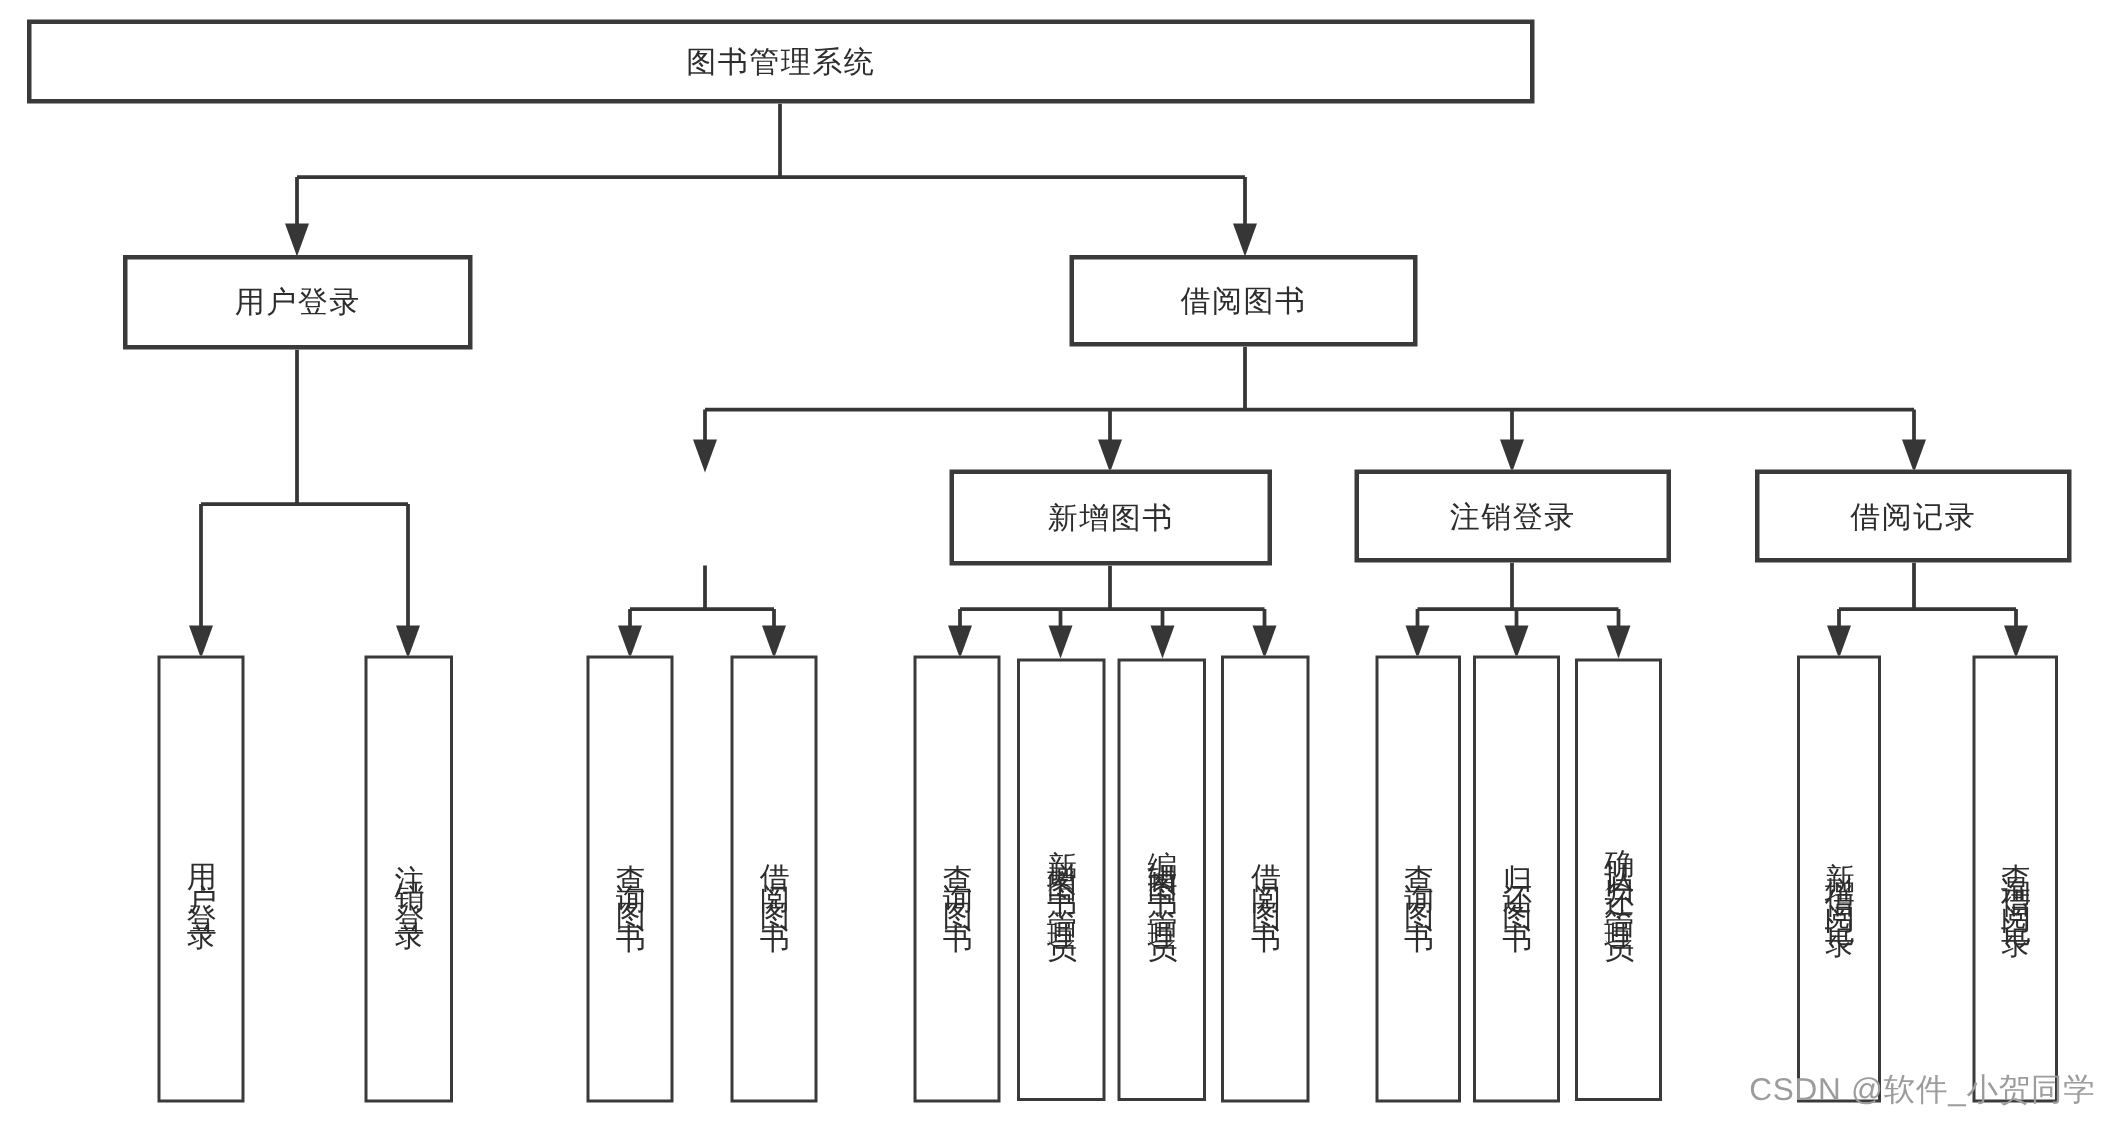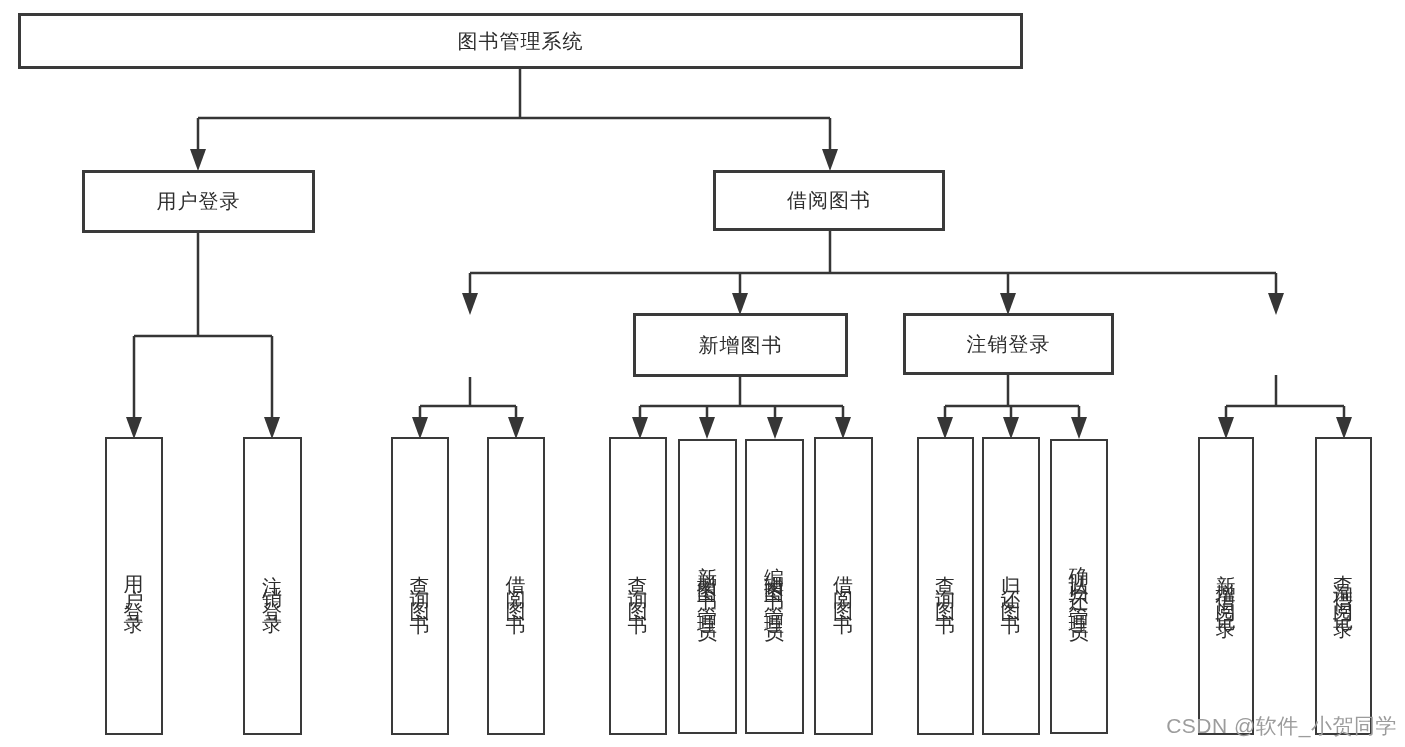--- a/index.html
+++ b/index.html
@@ -104,20 +104,23 @@
   <div class="node" style="left:713px;top:170px;width:232px;height:61px">
     <span>借阅图书</span>
   </div>
 
   <div class="node" style="left:633px;top:313px;width:215px;height:64px">
     <span>新增图书</span>
   </div>
   <div class="node" style="left:903px;top:313px;width:211px;height:62px">
     <span>注销登录</span>
   </div>
+  <div class="node" style="left:1170px;top:313px;width:211px;height:62px">
+    <span>借阅记录</span>
+  </div>
 
   <div class="node leaf" style="left:105px;top:437px;width:58px;height:298px">
     <span class="vtext">用户登录</span>
   </div>
   <div class="node leaf" style="left:243px;top:437px;width:59px;height:298px">
     <span class="vtext">注销登录</span>
   </div>
 
   <div class="node leaf" style="left:391px;top:437px;width:58px;height:298px">
     <span class="vtext">查询图书</span>

